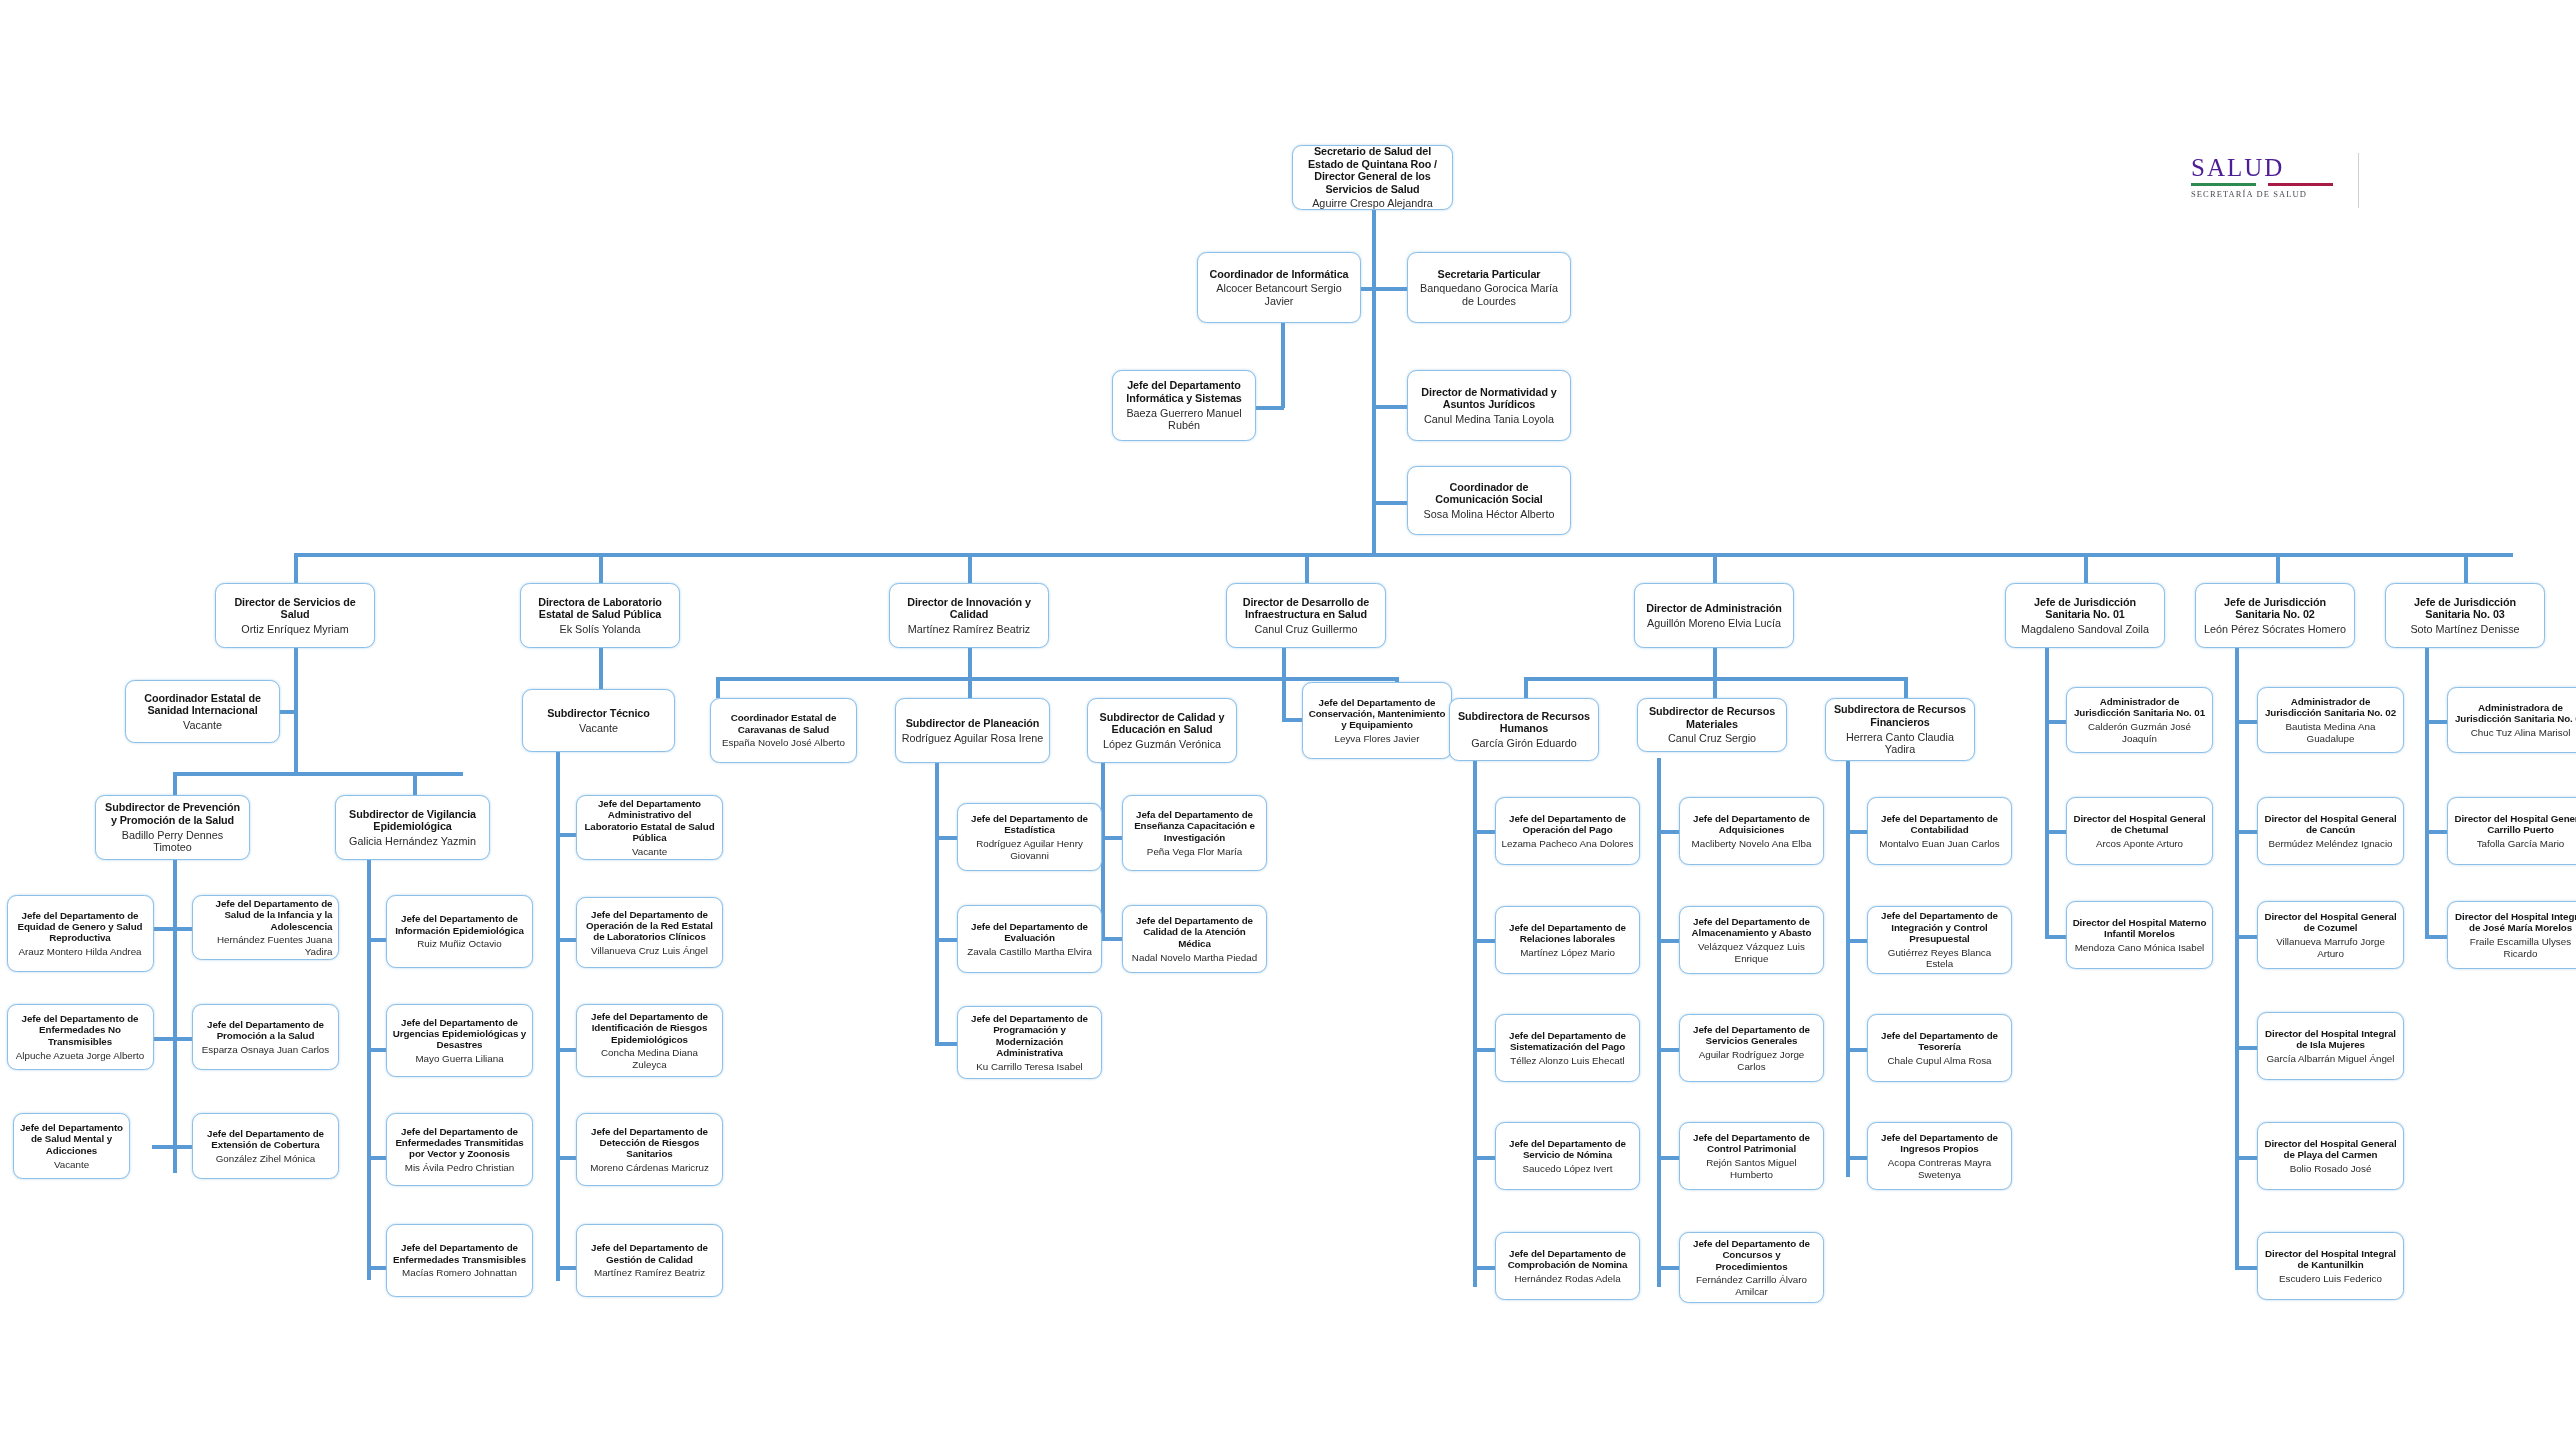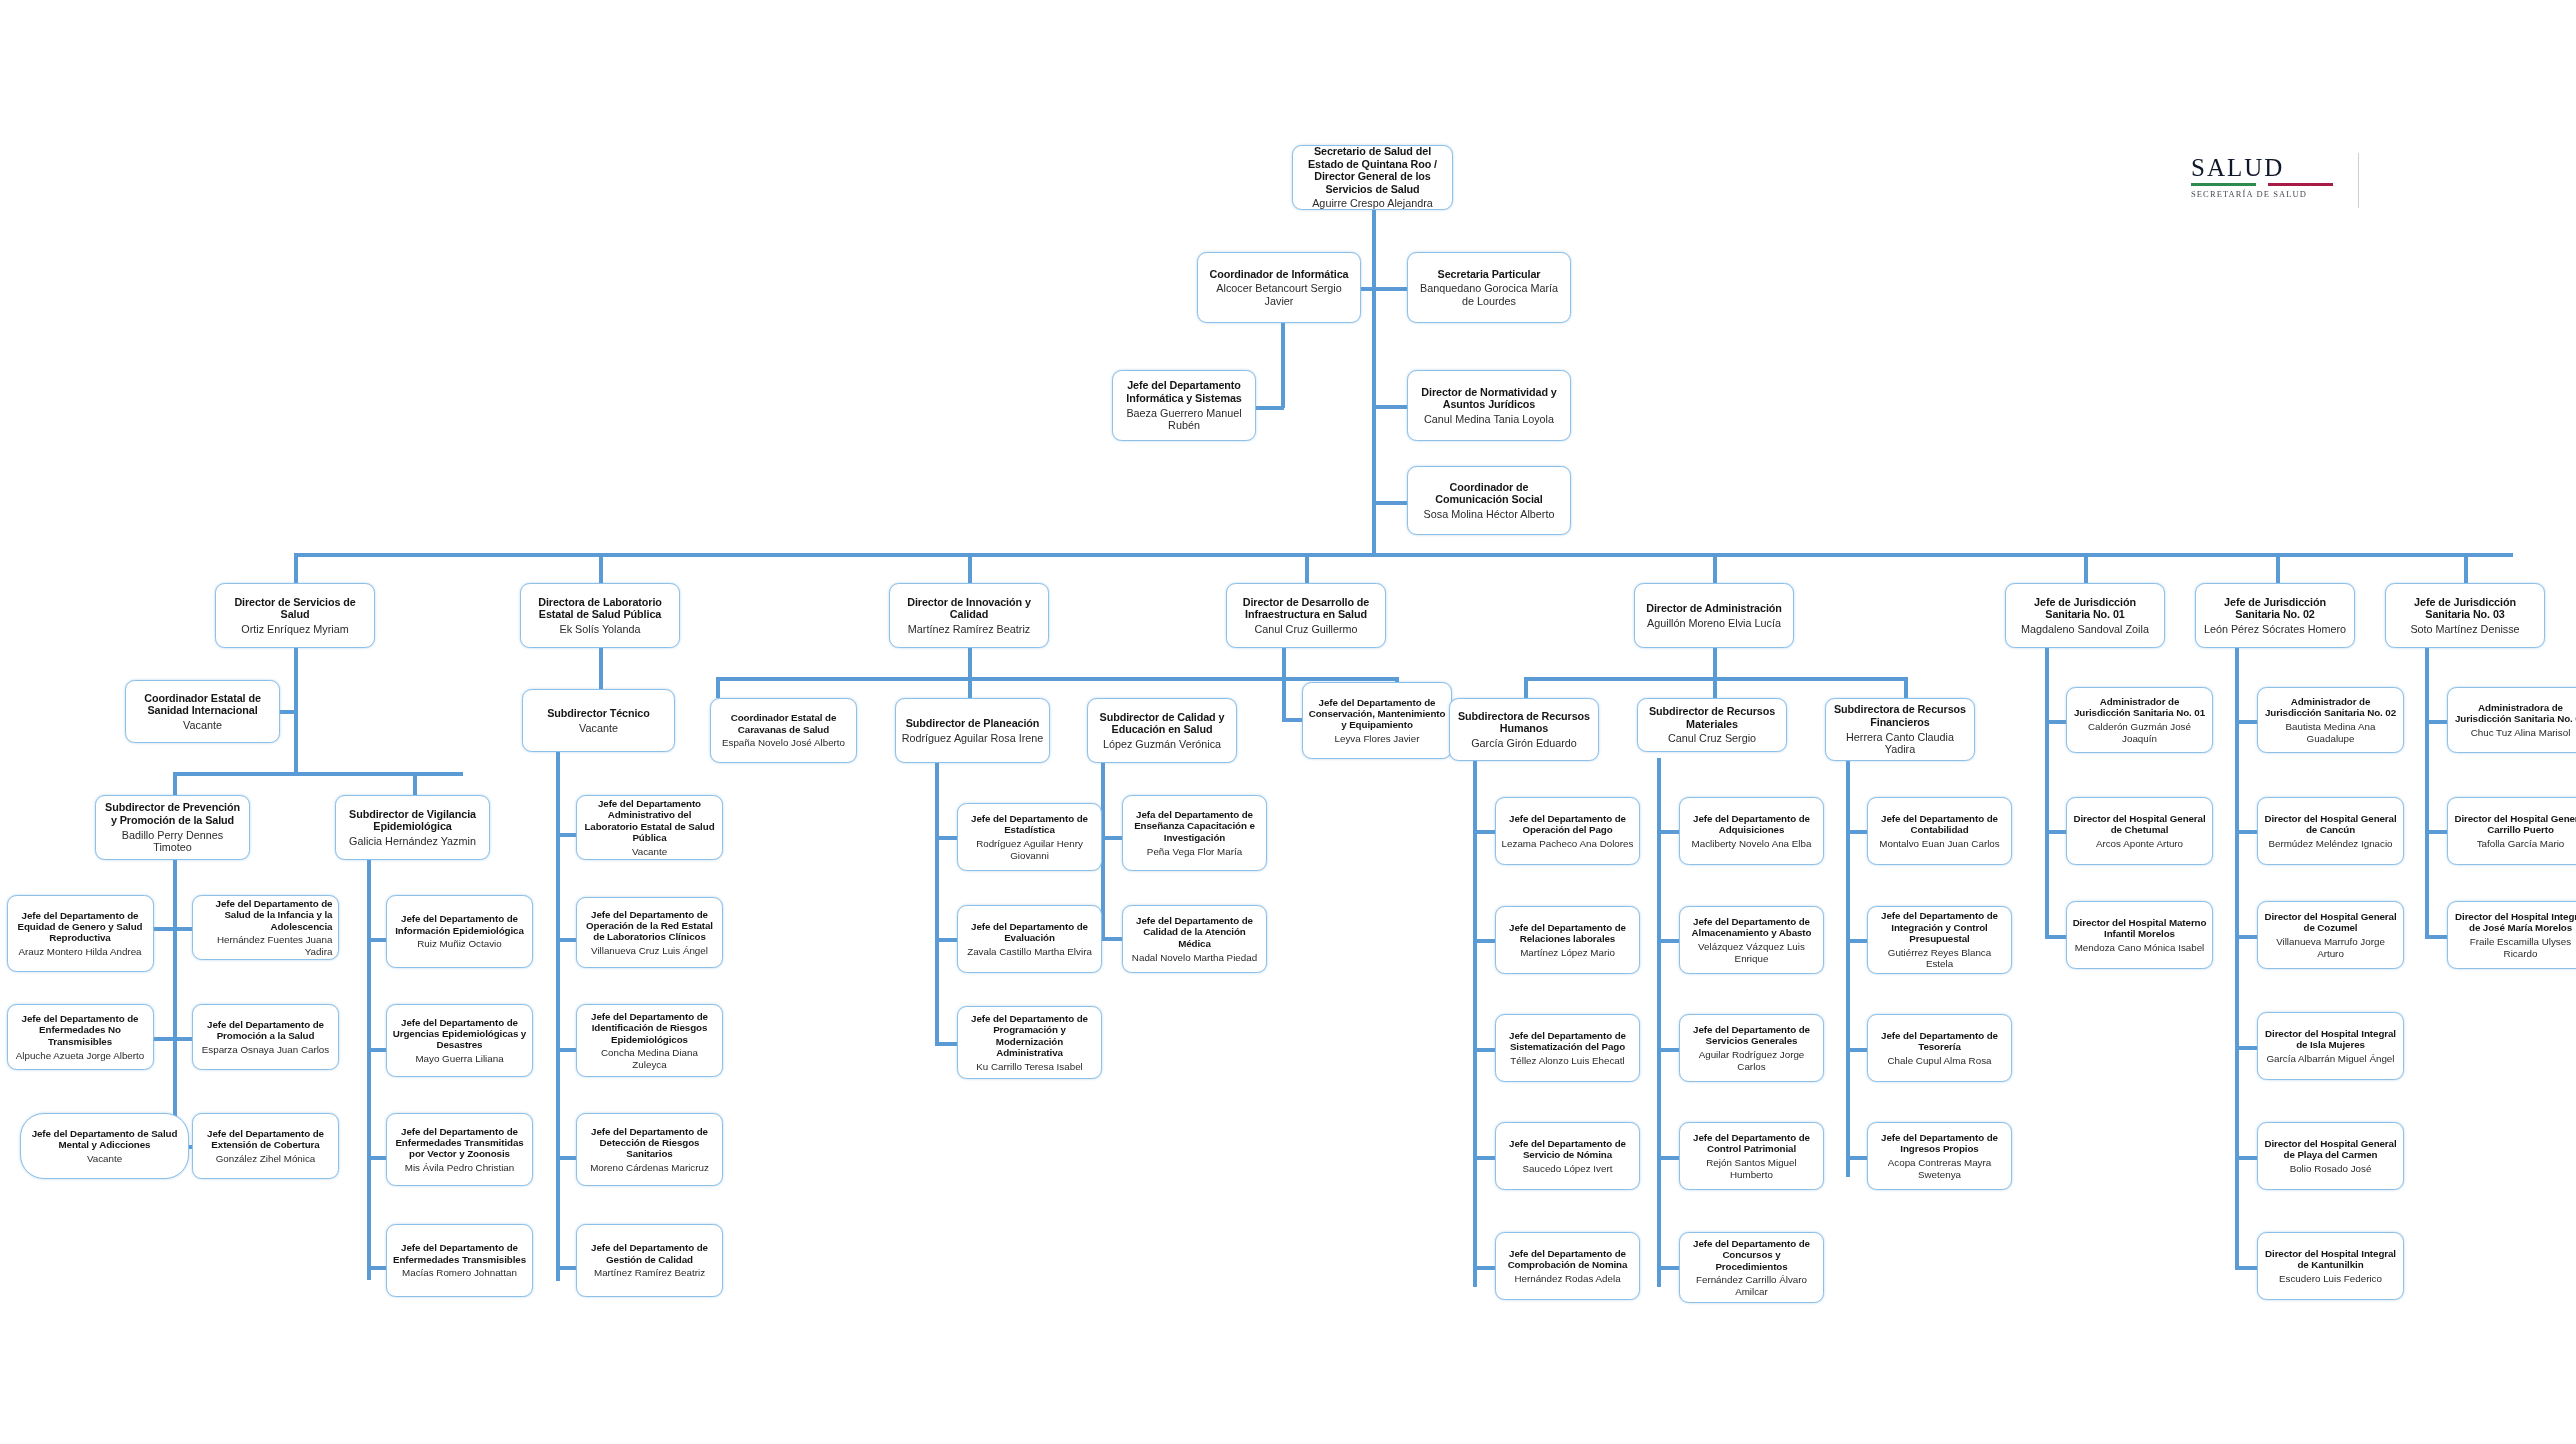--- a/index.html
+++ b/index.html
@@ -39,21 +39,21 @@
     line-height:1.16;
     margin-top:2.4px;
   }
   .s12 .t{font-size:9.8px;}  .s12 .n{font-size:9.8px;}
   .s13 .t{font-size:10.8px;}  .s13 .n{font-size:10.8px;}
 
   
   #logo{position:absolute;left:2191px;top:155px;width:153px;height:58px;z-index:6;}
   #logo .word{
     font-family:"Liberation Serif", serif;
-    font-size:25px;letter-spacing:2px;color:#0f172a;
+    font-size:25px;letter-spacing:2px;color:#4c1d95;
     line-height:1;
   }
   #logo .bars{display:flex;width:142px;height:2.4px;margin-top:3.2px;}
   #logo .bars .g{flex:1;background:#2e8b4f;}
   #logo .bars .w{flex:.18;background:#ffffff;}
   #logo .bars .r{flex:1;background:#a81b44;}
   #logo .sub{
     font-family:"Liberation Serif", serif;
     font-size:8.5px;letter-spacing:1.1px;color:#4a4a55;margin-top:3.2px;
   }
@@ -280,21 +280,21 @@
   </div>
   <div class="node s12" style="left:192px;top:1004px;width:147px;height:66px;">
     <div class="t">Jefe del Departamento de Promoción a la Salud</div>
     <div class="n">Esparza Osnaya Juan Carlos</div>
   </div>
   <div class="node s12" style="left:386px;top:1004px;width:147px;height:73px;">
     <div class="t">Jefe del Departamento de Urgencias Epidemiológicas y Desastres</div>
     <div class="n">Mayo Guerra Liliana</div>
   </div>
 
-  <div class="node s12" style="left:20px;top:1113px;width:169px;height:66px;border-radius:24px;">
+  <div class="node s12" style="left:13px;top:1113px;width:117px;height:66px;">
     <div class="t">Jefe del Departamento de Salud Mental y Adicciones</div>
     <div class="n">Vacante</div>
   </div>
   <div class="node s12" style="left:192px;top:1113px;width:147px;height:66px;">
     <div class="t">Jefe del Departamento de Extensión de Cobertura</div>
     <div class="n">González Zihel Mónica</div>
   </div>
   <div class="node s12" style="left:386px;top:1113px;width:147px;height:73px;">
     <div class="t">Jefe del Departamento de Enfermedades Transmitidas por Vector y Zoonosis</div>
     <div class="n">Mis Ávila Pedro Christian</div>

